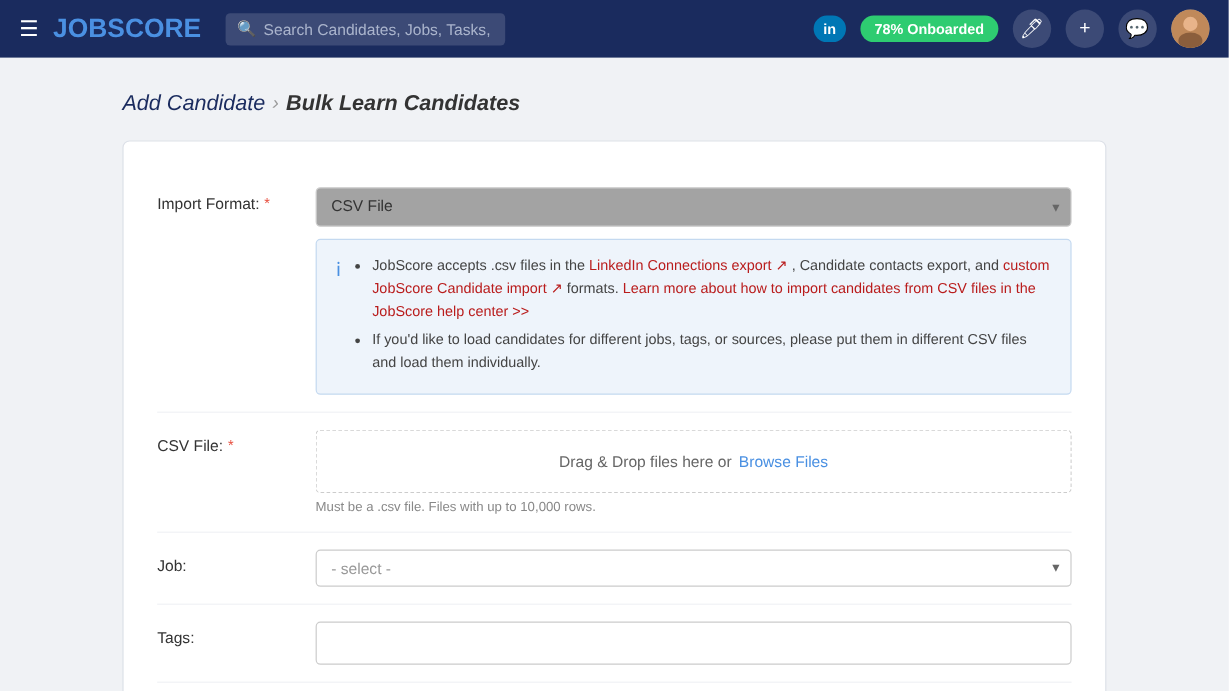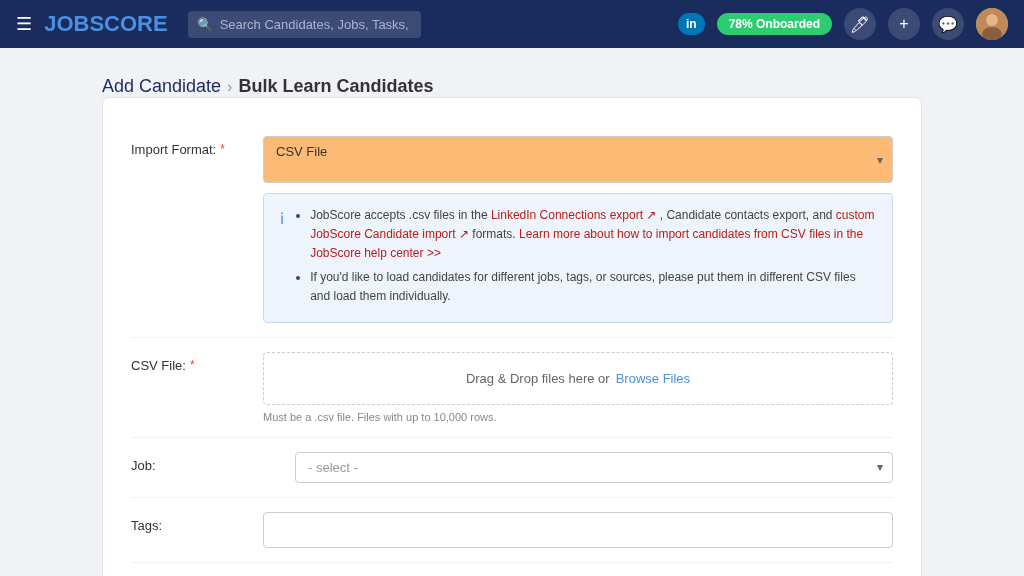--- a/index.html
+++ b/index.html
@@ -88,23 +88,25 @@
     }
     .avatar-text { color: #fff; font-size: 12px; line-height: 1.3; }
     .avatar-name { font-weight: 600; }
     .avatar-org { color: #aab4cc; font-size: 11px; }
 
     
     .main { padding: 28px 40px; max-width: 900px; margin: 0 auto; }
     .breadcrumb {
       font-size: 18px;
       color: #333;
+      margin-bottom: 20px;
       display: flex;
       align-items: center;
       gap: 6px;
+      font-style: italic;
     }
     .breadcrumb-link { color: #1a2b5e; }
     .breadcrumb-sep { color: #999; font-size: 16px; }
     .breadcrumb-current { color: #333; font-weight: 600; }
 
     
     .form-card {
       background: #fff;
       border: 1px solid #dde1e8;
       border-radius: 6px;
@@ -130,24 +132,24 @@
       align-items: flex-start;
       gap: 4px;
     }
     .required-star { color: #e74c3c; font-size: 12px; }
     .form-field { flex: 1; }
     .select-wrapper { position: relative; }
     .select-wrapper select {
       width: 100%;
       border: 1px solid #ccc;
       border-radius: 4px;
-      padding: 7px 32px 23px 12px;
+      padding: 7px 32px 9px 12px;
       font-size: 13px;
       color: #333;
-      background: #fdba74;
+      background: #a3a3a3;
       appearance: none;
       cursor: pointer;
       outline: none;
     }
     .select-chevron {
       position: absolute;
       right: 10px;
       top: 50%;
       transform: translateY(-50%);
       color: #666;
@@ -186,21 +188,21 @@
       color: #666;
       display: flex;
       align-items: center;
       justify-content: center;
       gap: 6px;
     }
     .browse-link { color: #4a90e2; cursor: pointer; }
     .upload-hint { font-size: 11px; color: #888; margin-top: 6px; }
 
     
-    .job-select-wrapper { position: relative; margin-left: 32px; }
+    .job-select-wrapper { position: relative; }
     .job-select-wrapper select {
       width: 100%;
       border: 1px solid #ccc;
       border-radius: 4px;
       padding: 7px 32px 7px 12px;
       font-size: 13px;
       color: #999;
       background: #fff;
       appearance: none;
       cursor: pointer;

